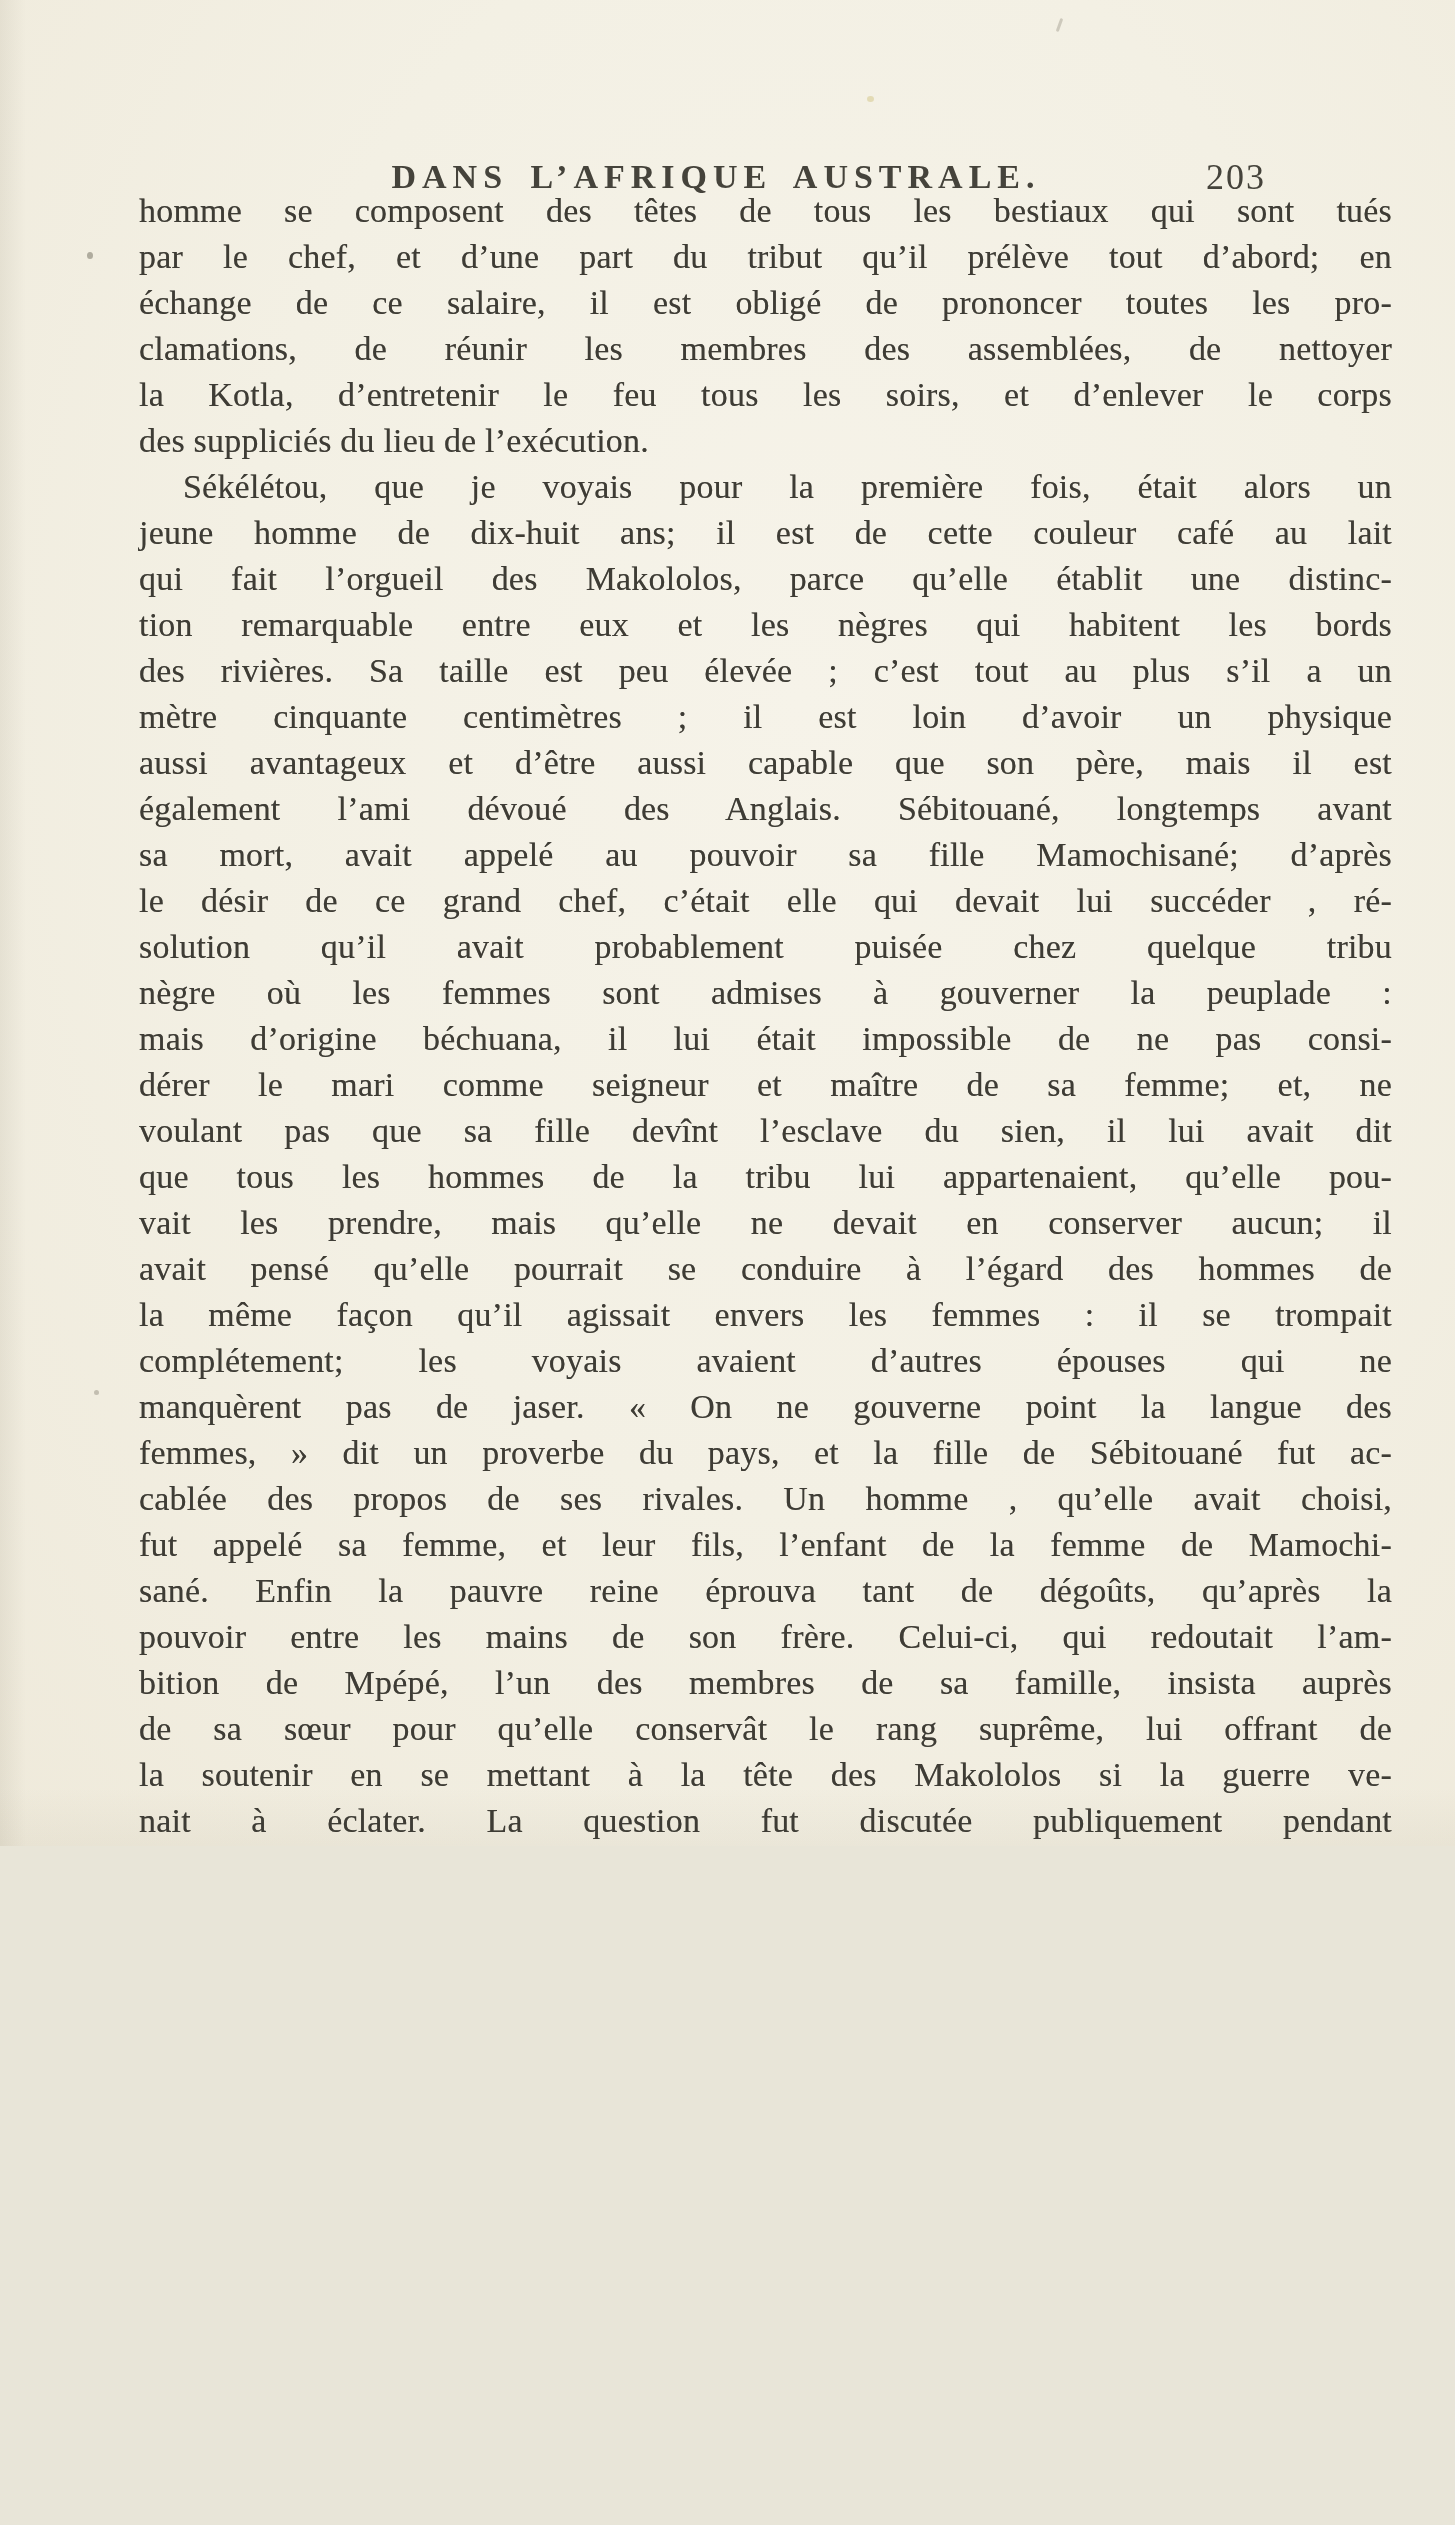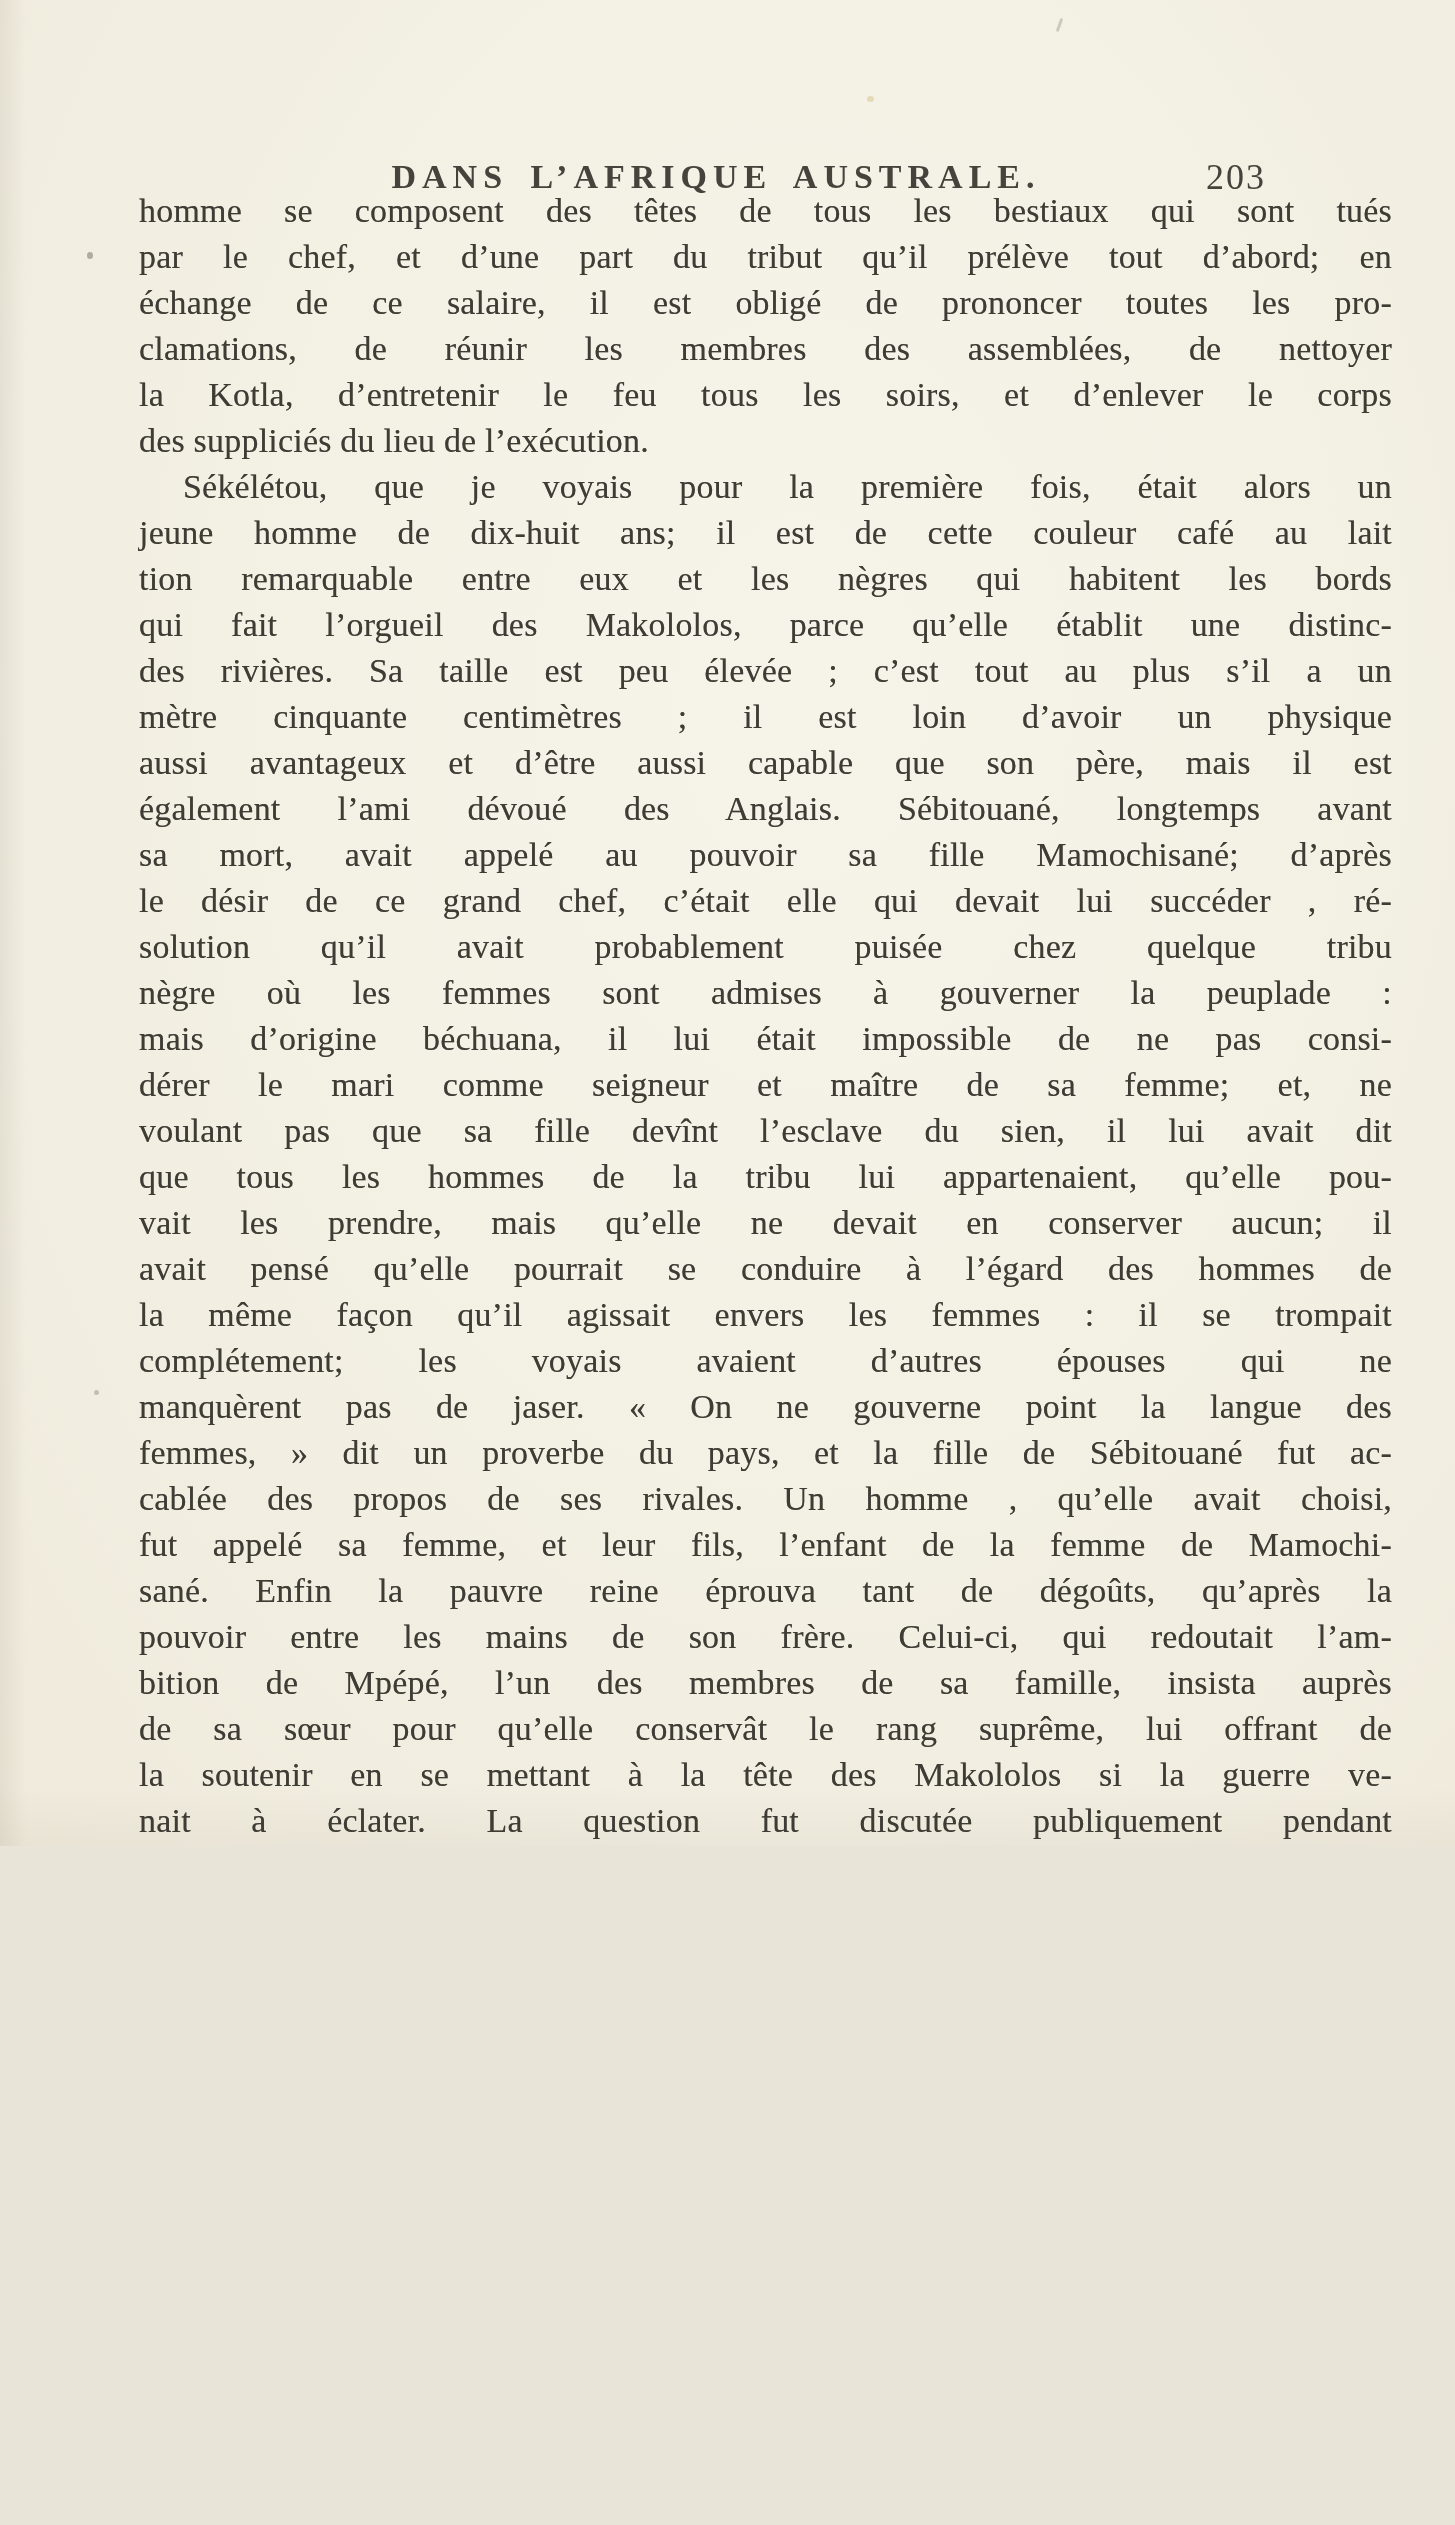--- a/index.html
+++ b/index.html
@@ -98,22 +98,22 @@
 
     <div class="line">homme se composent des têtes de tous les bestiaux qui sont tués</div>
     <div class="line">par le chef, et d’une part du tribut qu’il prélève tout d’abord; en</div>
     <div class="line">échange de ce salaire, il est obligé de prononcer toutes les pro-</div>
     <div class="line">clamations, de réunir les membres des assemblées, de nettoyer</div>
     <div class="line">la Kotla, d’entretenir le feu tous les soirs, et d’enlever le corps</div>
     <div class="line para-end">des suppliciés du lieu de l’exécution.</div>
 
     <div class="line indent">Sékélétou, que je voyais pour la première fois, était alors un</div>
     <div class="line">jeune homme de dix-huit ans; il est de cette couleur café au lait</div>
+    <div class="line">qui fait l’orgueil des Makololos, parce qu’elle établit une distinc-</div>
     <div class="line">tion remarquable entre eux et les nègres qui habitent les bords</div>
-    <div class="line">qui fait l’orgueil des Makololos, parce qu’elle établit une distinc-</div>
     <div class="line">des rivières. Sa taille est peu élevée ; c’est tout au plus s’il a un</div>
     <div class="line">mètre cinquante centimètres ; il est loin d’avoir un physique</div>
     <div class="line">aussi avantageux et d’être aussi capable que son père, mais il est</div>
     <div class="line">également l’ami dévoué des Anglais. Sébitouané, longtemps avant</div>
     <div class="line">sa mort, avait appelé au pouvoir sa fille Mamochisané; d’après</div>
     <div class="line">le désir de ce grand chef, c’était elle qui devait lui succéder , ré-</div>
     <div class="line">solution qu’il avait probablement puisée chez quelque tribu</div>
     <div class="line">nègre où les femmes sont admises à gouverner la peuplade :</div>
     <div class="line">mais d’origine béchuana, il lui était impossible de ne pas consi-</div>
     <div class="line">dérer le mari comme seigneur et maître de sa femme; et, ne</div>

